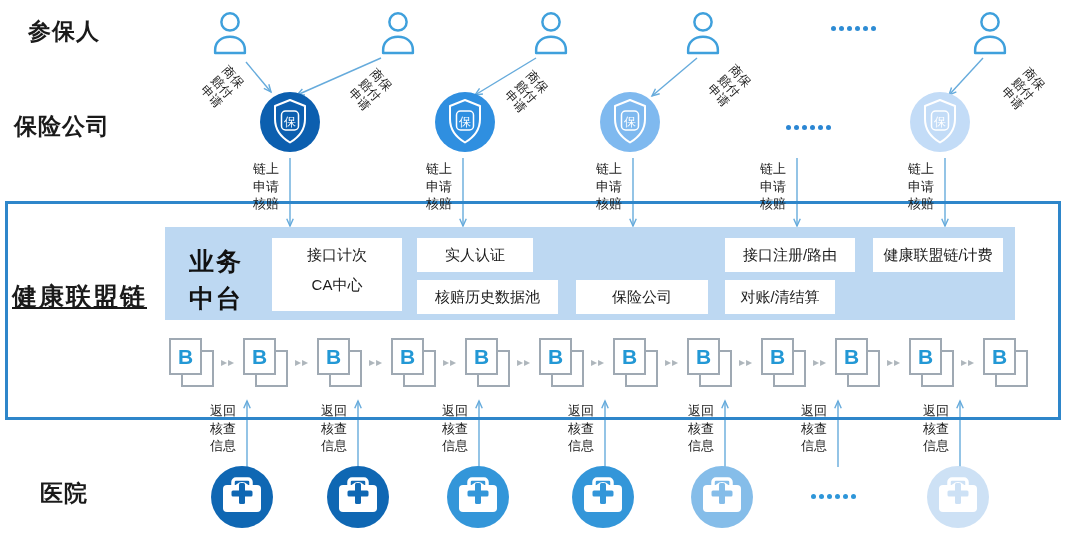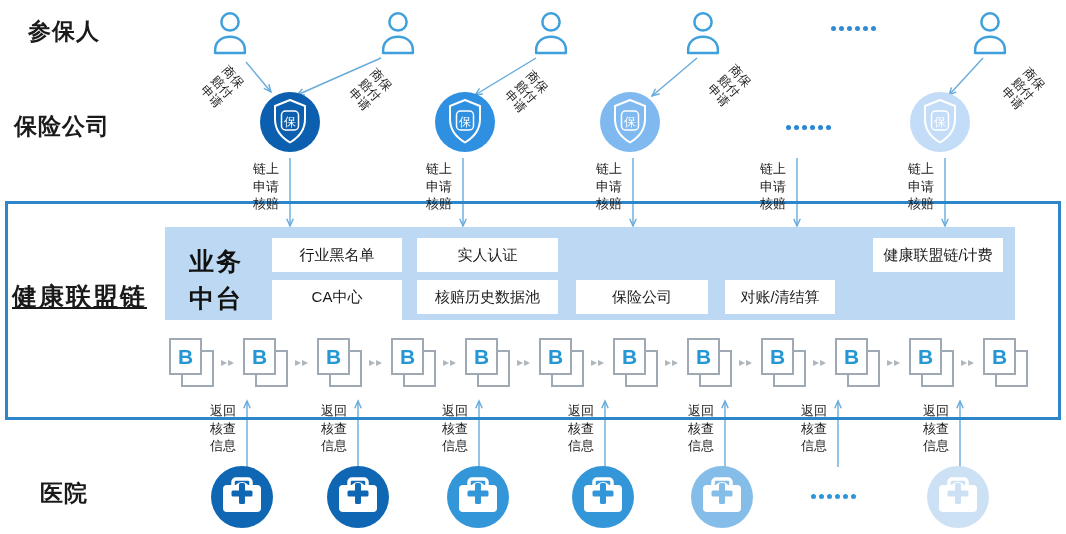--- a/index.html
+++ b/index.html
@@ -69,24 +69,25 @@
   <div class="abs rowlabel" style="left:28px;top:16px;">参保人</div>
   <div class="abs rowlabel" style="left:14px;top:111px;">保险公司</div>
   <div class="abs rowlabel big" style="left:12px;top:280px;">健康联盟链</div>
   <div class="abs rowlabel" style="left:40px;top:478px;">医院</div>
 <div class="abs mainbox" style="left: 5px; top: 201px; width: 1056px; height: 219px; border-color: rgb(46, 134, 202);"></div>
     <div class="abs banner" style="left: 165px; top: 227px; width: 850px; height: 93px; background: rgb(189, 216, 242);"></div>
     <div class="abs platform-title" style="left: 178px; top: 243px; width: 76px;">
       <div>业务</div>
       <div>中台</div>
     </div>
-    <div class="abs service-box" style="left: 272px; top: 238px; width: 130px; height: 34px; line-height: 34px; color: rgb(26, 26, 26);">行业黑名单</div>
-    <div class="abs service-box" style="left: 417px; top: 238px; width: 141px; height: 34px; line-height: 34px; color: rgb(26, 26, 26);">实人认证</div>
+    <div class="abs service-box" style="left: 272px; top: 238px; width: 130px; height: 34px; line-height: 34px; color: rgb(26, 26, 26);">接口计次</div>
+    <div class="abs service-box" style="left: 417px; top: 238px; width: 116px; height: 34px; line-height: 34px; color: rgb(26, 26, 26);">实人认证</div>
+    <div class="abs service-box" style="left: 725px; top: 238px; width: 130px; height: 34px; line-height: 34px; color: rgb(26, 26, 26);">接口注册/路由</div>
     <div class="abs service-box" style="left: 873px; top: 238px; width: 130px; height: 34px; line-height: 34px; color: rgb(26, 26, 26);">健康联盟链/计费</div>
-    <div class="abs service-box" style="left: 272px; top: 280px; width: 130px; height: 43px; line-height: 34px; color: rgb(26, 26, 26);">CA中心</div>
+    <div class="abs service-box" style="left: 272px; top: 268px; width: 130px; height: 43px; line-height: 34px; color: rgb(26, 26, 26);">CA中心</div>
     <div class="abs service-box" style="left: 417px; top: 280px; width: 141px; height: 34px; line-height: 34px; color: rgb(26, 26, 26);">核赔历史数据池</div>
     <div class="abs service-box" style="left: 576px; top: 280px; width: 132px; height: 34px; line-height: 34px; color: rgb(26, 26, 26);">保险公司</div>
     <div class="abs service-box" style="left: 725px; top: 280px; width: 110px; height: 34px; line-height: 34px; color: rgb(26, 26, 26);">对账/清结算</div>
     <div class="abs blocksq" style="left: 181px; top: 350px; width: 33px; height: 37px; border-color: rgb(159, 169, 179);"></div>
     <div class="abs blocksq" style="left: 169px; top: 338px; width: 33px; height: 37px; border-color: rgb(159, 169, 179);">
       <span class="block-letter" style="color: rgb(35, 152, 213);">B</span>
     </div>
     <div class="abs connector" style="left: 215px; top: 355px; width: 26px; color: rgb(174, 182, 188);">▸▸</div>
     <div class="abs blocksq" style="left: 255px; top: 350px; width: 33px; height: 37px; border-color: rgb(159, 169, 179);"></div>
     <div class="abs blocksq" style="left: 243px; top: 338px; width: 33px; height: 37px; border-color: rgb(159, 169, 179);">

